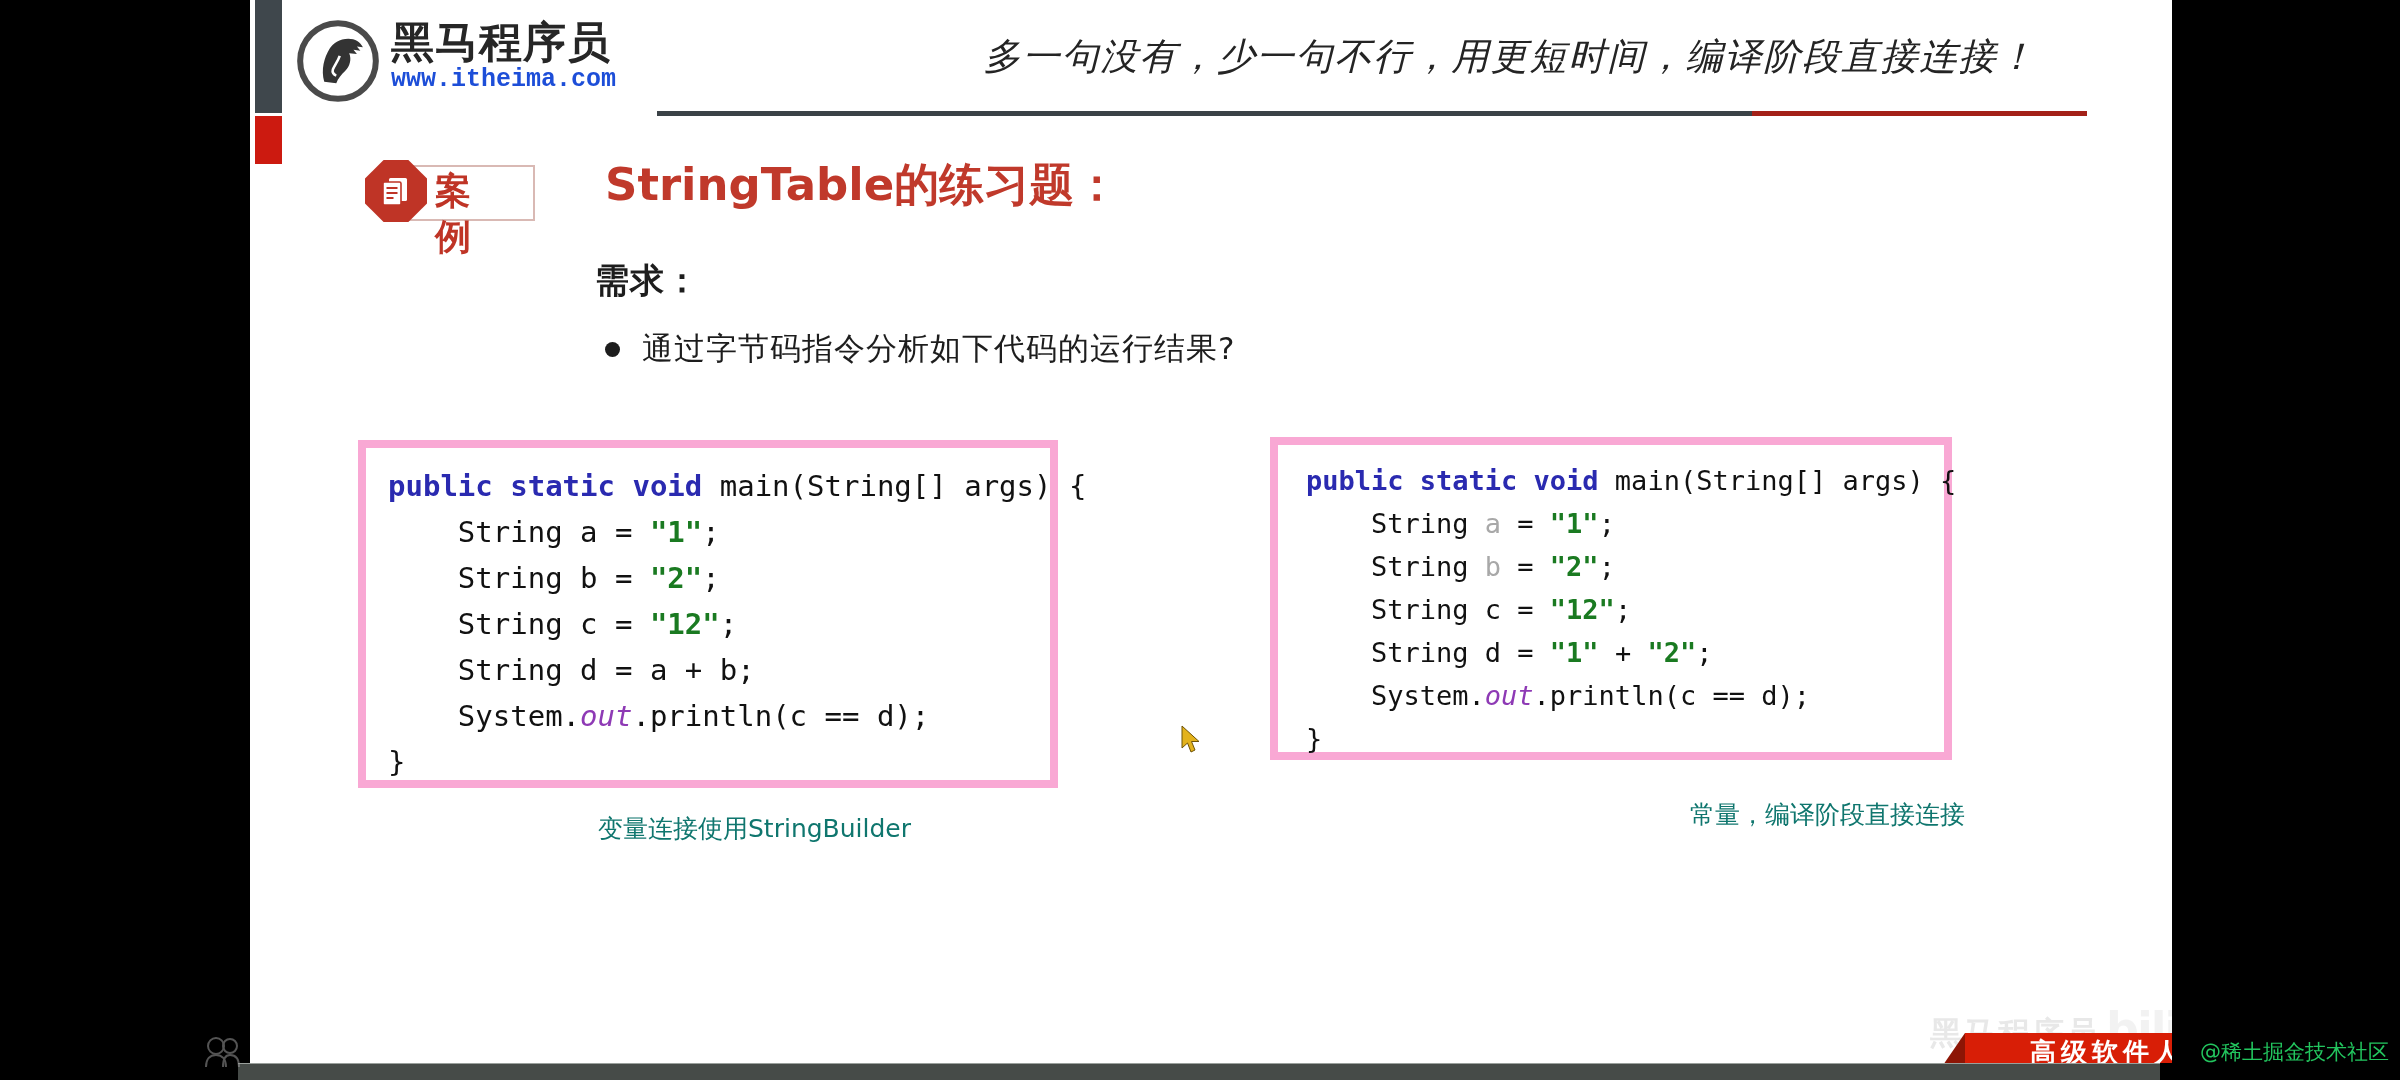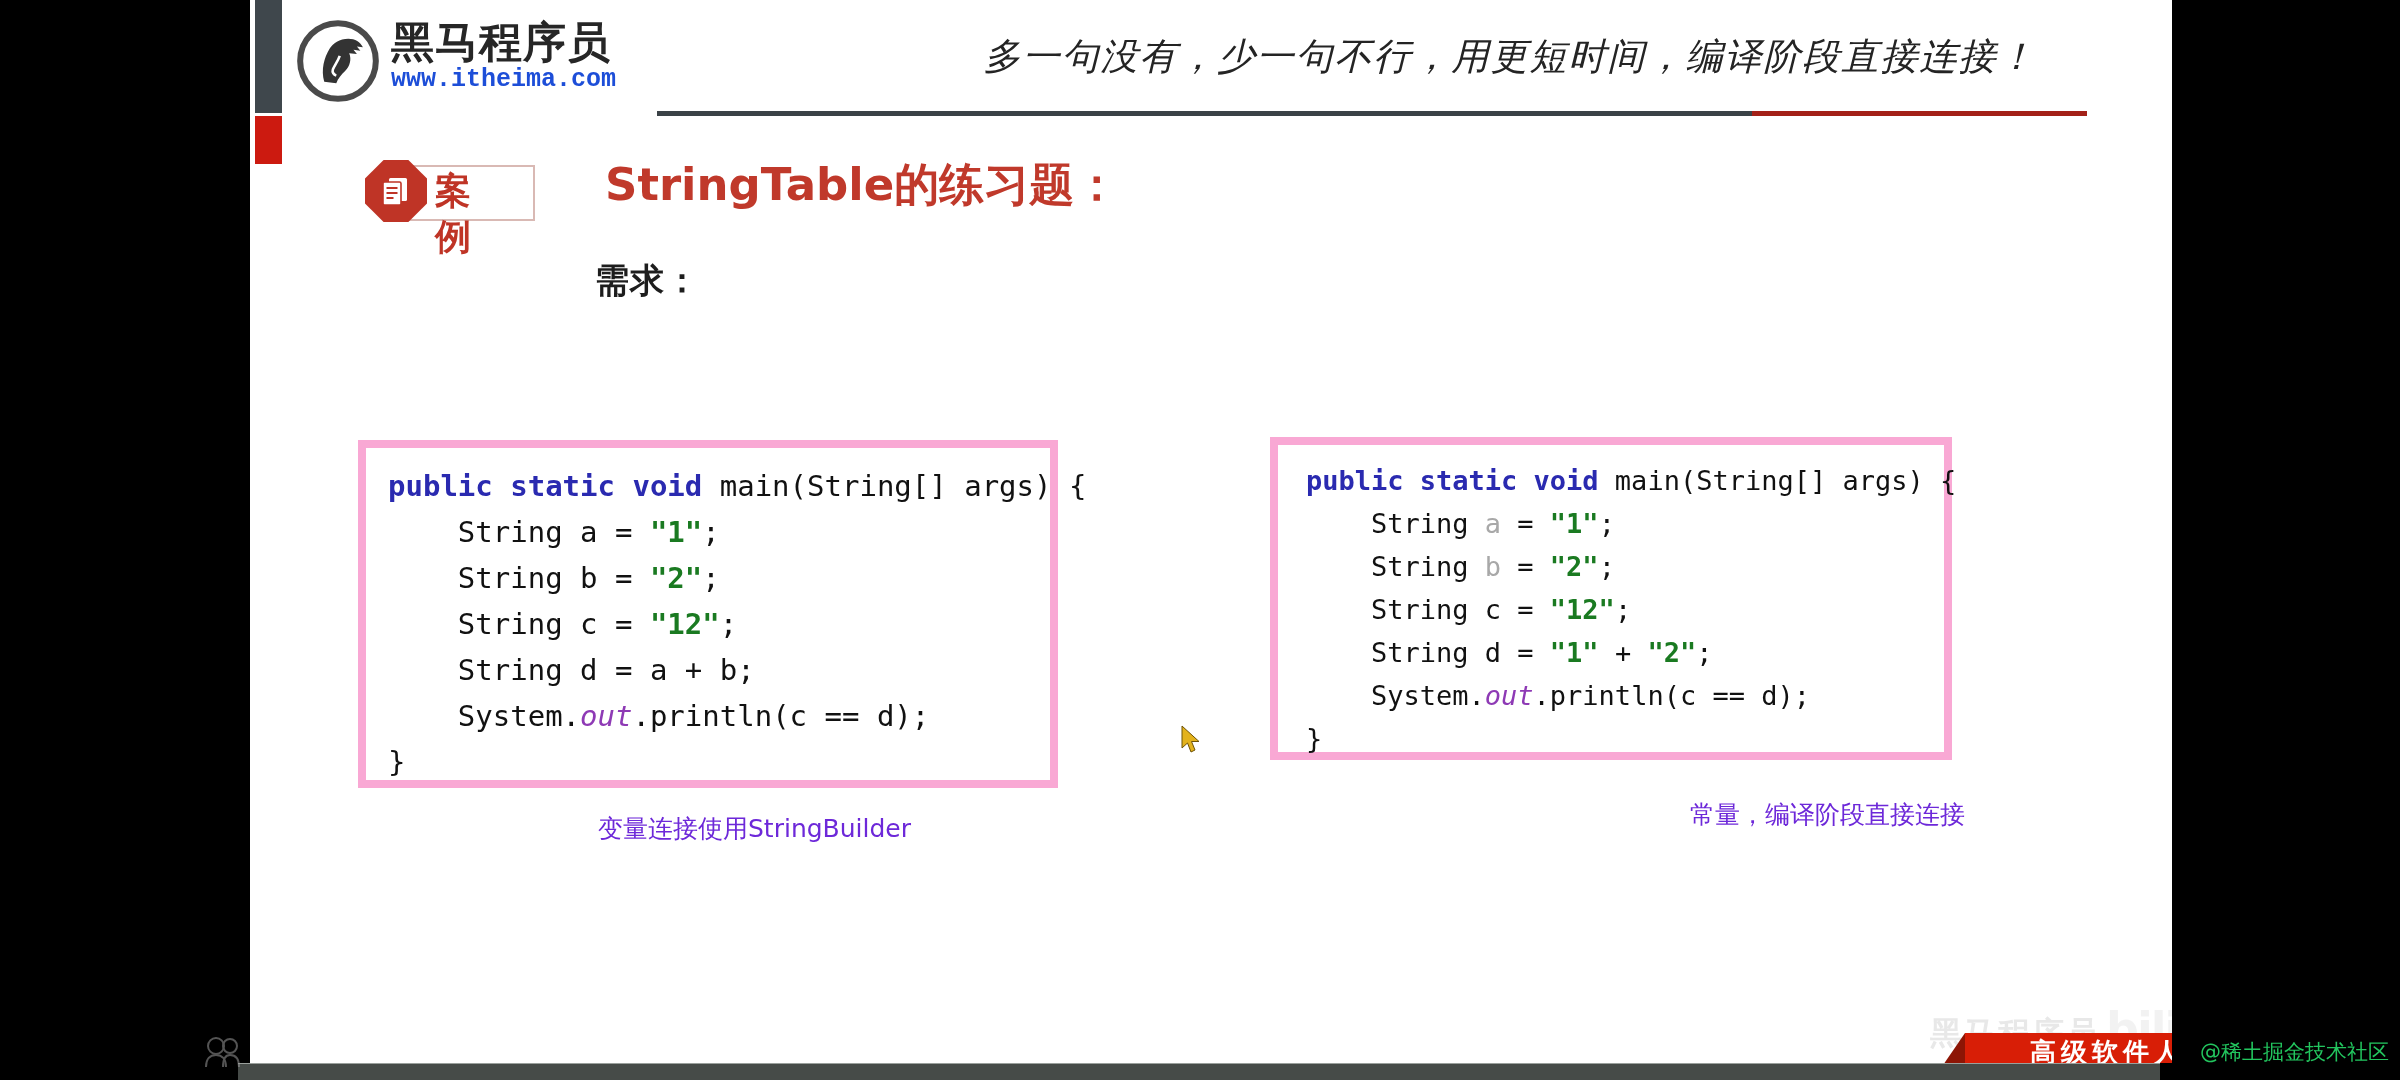--- a/index.html
+++ b/index.html
@@ -248,21 +248,21 @@
   }
   .kw   { color: #2a2ab0; font-weight: 700; }
   .str  { color: #1a7a21; font-weight: 700; }
   .fld  { color: #8e3ab5; font-style: italic; }
   .dim  { color: #a8a8a8; }
 
   .code-caption {
     position: absolute;
     font-family: "DejaVu Sans", sans-serif;
     font-size: 25px;
-    color: #6d28d9;
+    color: #0f766e;
     white-space: nowrap;
   }
   #caption-left  { left: 348px; top: 812px; }
   #caption-right { left: 1440px; top: 798px; }
 
   
   .bili-wm {
     position: absolute;
     left: 1680px;
     top: 990px;
@@ -399,20 +399,24 @@
           <rect x="5.5" y="12" width="11" height="2" fill="#bf3426"></rect>
           <rect x="5.5" y="17" width="11" height="2" fill="#bf3426"></rect>
           <rect x="5.5" y="22" width="7" height="2" fill="#bf3426"></rect>
         </svg>
       </div>
       <div class="badge-label">案例</div>
     </div>
     <div class="slide-title">StringTable的练习题：</div>
 
     <div class="req-heading">需求：</div>
+    <div class="req-bullet">
+      <span class="dot"></span>
+      <span class="txt">通过字节码指令分析如下代码的运行结果?</span>
+    </div>
 
     <div class="code-card" id="code-left">
       <div class="code-body"><span class="kw">public static void</span> main(String[] args) {
     String a = <span class="str">"1"</span>;
     String b = <span class="str">"2"</span>;
     String c = <span class="str">"12"</span>;
     String d = a + b;
     System.<span class="fld">out</span>.println(c == d);
 }</div>
     </div>

